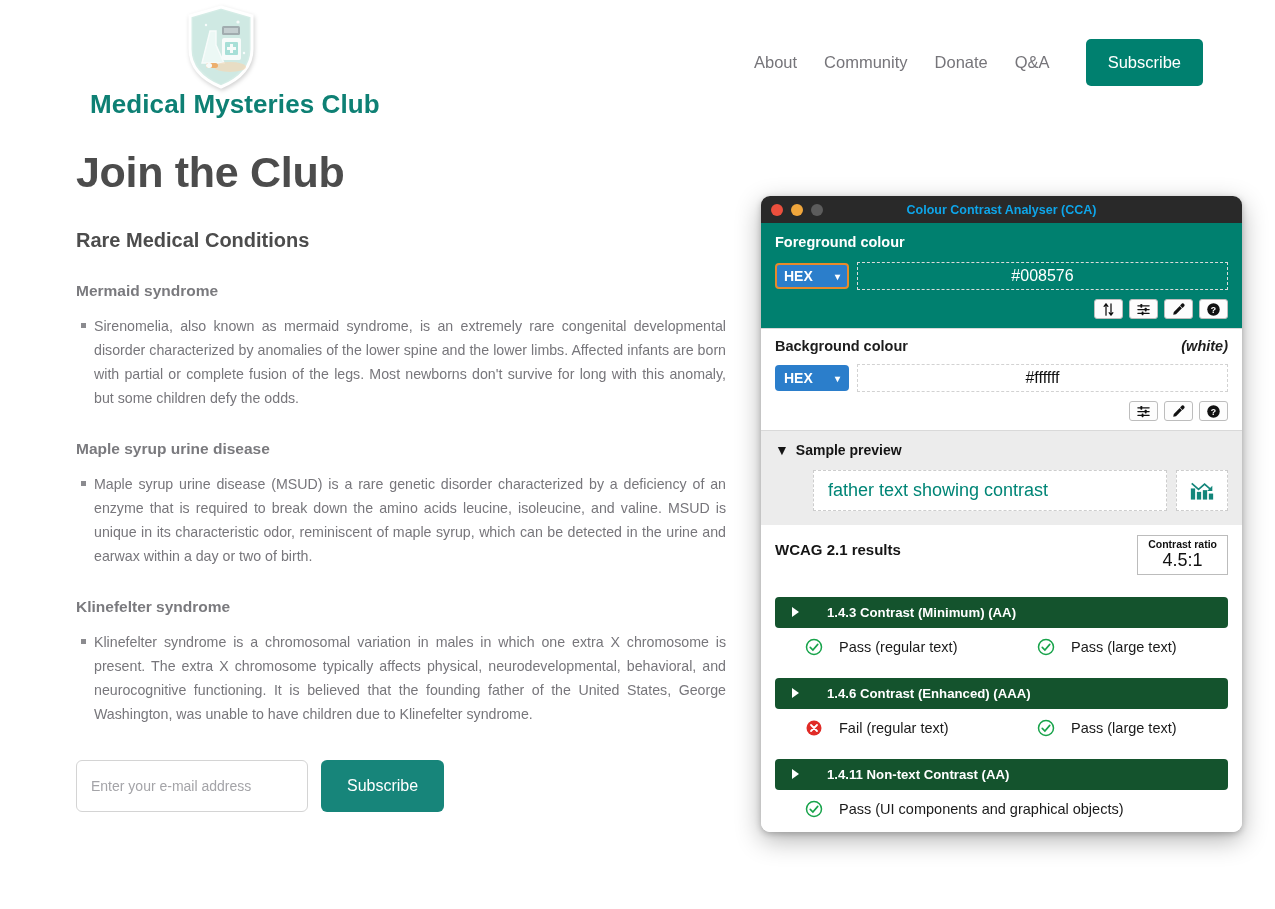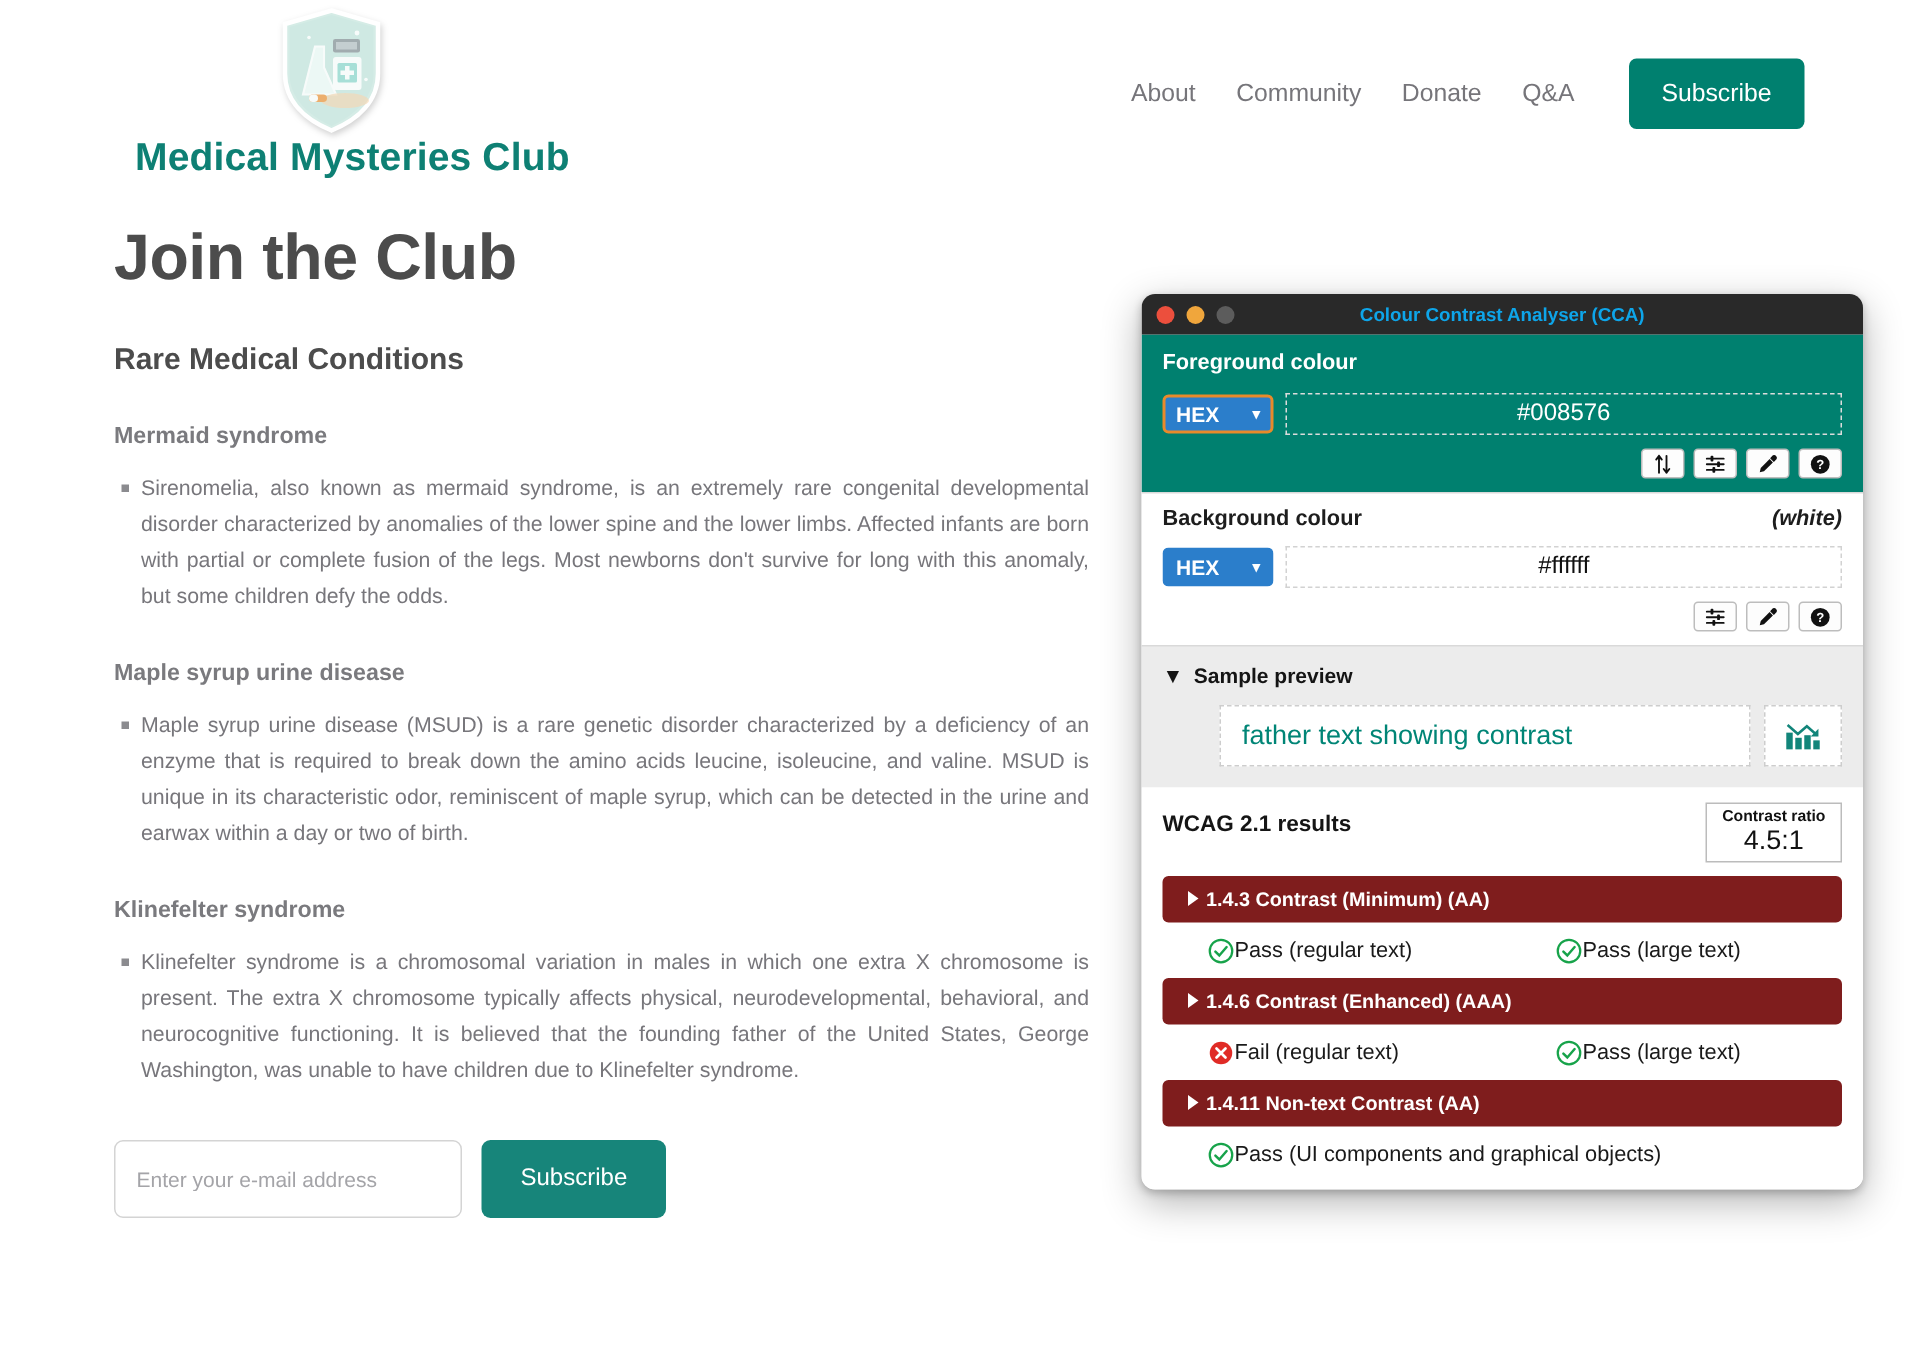--- a/index.html
+++ b/index.html
@@ -327,27 +327,27 @@
     border: 1px solid #bcbcbc;
     background: #fff;
     padding: 2px 10px 3px 10px;
     text-align: center;
     min-width: 86px;
   }
   .ratio-label { font-size: 10.5px; font-weight: 700; color: #111; }
   .ratio-value { font-size: 18px; color: #111; line-height: 1.15; }
 
   .criterion {
-    background: #7f1d1d;
+    background: #14532d;
     border-radius: 4px;
-    margin-top: 9px;
+    margin-top: 22px;
     padding: 8px 10px 8px 17px;
     display: flex;
     align-items: center;
-    gap: 5px;
+    gap: 28px;
     cursor: pointer;
   }
   .criterion .tri {
     width: 0; height: 0;
     border-left: 7px solid #ffffff;
     border-top: 5px solid transparent;
     border-bottom: 5px solid transparent;
   }
   .criterion-label {
     font-size: 13.2px;
@@ -355,21 +355,21 @@
     color: #ffffff;
   }
   .result-row {
     display: flex;
     margin-top: 10px;
     padding-left: 30px;
   }
   .result-item {
     display: flex;
     align-items: center;
-    gap: 0;
+    gap: 16px;
     font-size: 14.5px;
     color: #1a1a1a;
   }
   .result-item.first { width: 232px; flex: none; }
   .status-ico { width: 18px; height: 18px; flex: none; }
 </style>
 </head>
 <body>
 
 <header class="site-header">

